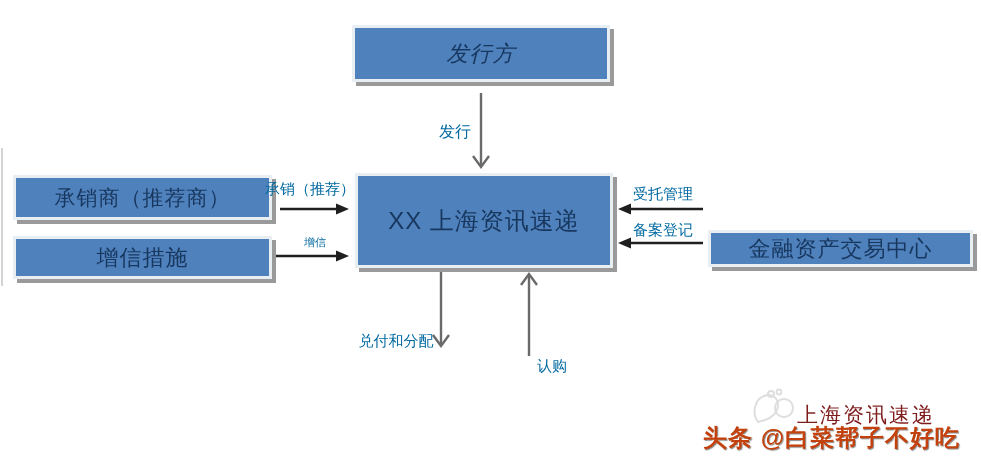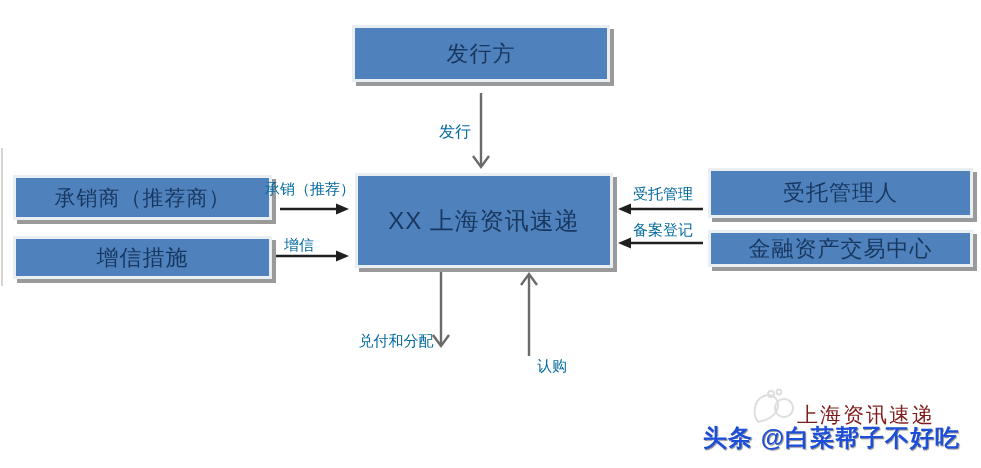--- a/index.html
+++ b/index.html
@@ -16,57 +16,57 @@
     box-sizing:border-box;
     background:#4f81bd;
     border:3px solid #e9eef3;
     box-shadow:4px 4px 0 0 #9a9a9a;
     color:#17375e;
     display:flex;align-items:center;justify-content:center;
     text-align:center;
     font-weight:500;
     letter-spacing:1px;
   }
-  .n-issuer     {left:352px;top:25px; width:258px;height:57px;font-size:22px;}
+  .n-issuer     {left:352px;top:25px; width:258px;height:57px;font-size:22px;font-style:italic;}
   .n-vehicle    {left:355px;top:173px;width:258px;height:95px;font-size:24px;}
   .n-underwriter{left:13px; top:175px;width:259px;height:45px;font-size:21px;}
   .n-credit     {left:13px; top:236px;width:259px;height:43px;font-size:22px;}
   .n-trustee    {left:708px;top:168px;width:265px;height:50px;font-size:22px;}
   .n-exchange   {left:708px;top:230px;width:265px;height:37px;font-size:22px;}
   .n-investor   {left:402px;top:358px;width:175px;height:85px;font-size:25px;}
 
   
   .edge-label{
     position:absolute;
     color:#0369a1;
     font-size:16px;
     text-align:center;
     white-space:nowrap;
     line-height:1.15;
   }
   .l-issue       {left:433px;top:123px;width:44px;}
   .l-underwriting{left:262px;top:180px;width:96px;font-size:15px;}
-  .l-credit      {left:272px;top:236px;width:54px;font-size:15px;}
+  .l-credit      {left:288px;top:236px;width:54px;font-size:11px;}
   .l-trusteeship {left:620px;top:185px;width:86px;font-size:15px;}
   .l-registration{left:620px;top:221px;width:86px;font-size:15px;}
   .l-payout      {left:356px;top:309px;width:80px;font-size:15px;margin-top:23px;}
   .l-subscribe   {left:528px;top:309px;width:48px;font-size:15px;margin-top:48px;}
 
   svg.arrows{position:absolute;left:0;top:0;width:981px;height:468px;}
 
   
   .wm-source{
     position:absolute;left:797px;top:401px;
     font-size:21px;color:#7f1d1d;letter-spacing:2px;
     text-shadow:1px 1px 0 #ffffff;
     white-space:nowrap;
   }
   .wm-author{
     position:absolute;left:703px;top:422px;
-    font-size:24px;font-weight:bold;color:#1d4ed8;letter-spacing:1px;
+    font-size:24px;font-weight:bold;color:#c2410c;letter-spacing:1px;
     text-shadow:-1px -1px 0 #ffffff,1px 1px 1px rgba(0,0,0,0.45);
     white-space:nowrap;
   }
   .wm-logo{position:absolute;left:748px;top:388px;width:52px;height:44px;}
 
   .scan-line{
     position:absolute;left:1px;top:148px;width:2px;height:138px;
     background:#bdbdbd;opacity:.65;
   }
 </style>
@@ -81,23 +81,20 @@
     <span>发行方</span>
   </div>
   <div class="node n-vehicle">
     <span>XX 上海资讯速递</span>
   </div>
   <div class="node n-credit">
     <span>增信措施</span>
   </div>
   <div class="node n-underwriter">
     <span>承销商（推荐商）</span>
-  </div>
-  <div class="node n-trustee">
-    <span>受托管理人</span>
   </div>
   <div class="node n-exchange">
     <span>金融资产交易中心</span>
   </div>
 
   <svg class="arrows" viewBox="0 0 981 468">
 
     <g stroke="#6a6a6a" stroke-width="2.4" fill="none">
       <line x1="481" y1="93" x2="481" y2="165"></line>
       <polyline points="473,156 481,167 489,156"></polyline>

